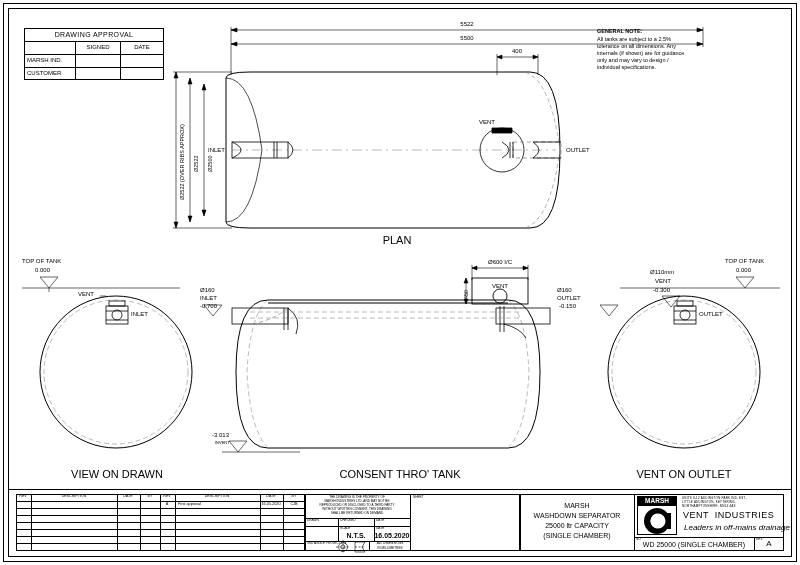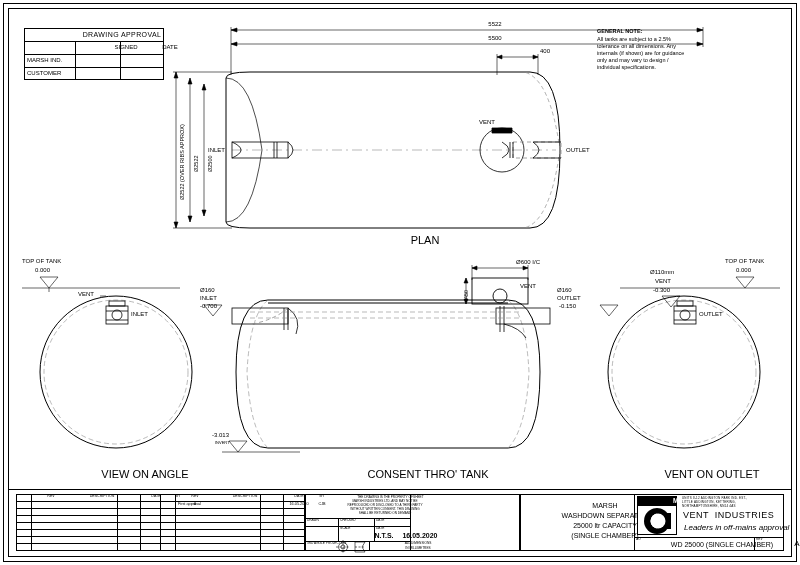--- a/index.html
+++ b/index.html
@@ -1,21 +1,21 @@
 <!DOCTYPE html>
 <html><head>
 <meta charset="utf-8">
 <style>
   html,body{margin:0;padding:0;background:#fff;}
   body{width:800px;height:565px;font-family:"Liberation Sans",sans-serif;color:#000;overflow:hidden;}
   #sheet{position:relative;width:800px;height:565px;}
   .ln{position:absolute;background:#000;}
   .bx{position:absolute;border:1px solid #000;box-sizing:border-box;}
   .t{position:absolute;white-space:pre;line-height:1.08;}
-  .c{transform:translateX(-50%);margin-left:28px;}
+  .c{transform:translateX(-50%);}
   svg{position:absolute;top:0;left:0;overflow:visible;}
   .vrot{transform-origin:0 0;transform:rotate(-90deg);}
 </style>
 </head>
 <body>
 
 <div id="sheet">
 
   <div class="bx" style="left:3px;top:3px;width:794px;height:559px;"></div>
   <div class="bx" style="left:8px;top:8px;width:784px;height:549px;"></div>
@@ -135,21 +135,21 @@
       <line x1="106" y1="320" x2="128" y2="320"></line>
     </g>
     <g stroke="#000" stroke-width="0.6" fill="none">
       <line x1="100" y1="296" x2="106" y2="296"></line>
     </g>
   </svg>
   <div class="t" style="left:22px;top:258px;font-size:6px;">TOP OF TANK</div>
   <div class="t" style="left:35px;top:267px;font-size:6px;">0.000</div>
   <div class="t" style="left:78px;top:291px;font-size:6px;">VENT</div>
   <div class="t" style="left:131px;top:311px;font-size:6px;">INLET</div>
-  <div class="t c" style="left:117px;top:469px;font-size:11px;">VIEW ON ANGLE</div>
+  <div class="t c" style="left:117px;top:469px;font-size:11px;">VIEW ON DRAWN</div>
 
   <svg width="800" height="565">
     <g stroke="#000" fill="none" stroke-width="1">
       <path d="M268,300 L508,300 Q540,300 540,372 Q540,448 508,448 L268,448 Q236,448 236,372 Q236,300 268,300 Z"></path>
       <line x1="268" y1="303" x2="508" y2="303"></line>
       <path d="M268,448 Q250,430 247,372 Q250,314 268,300" stroke="#8c8c8c" stroke-width="0.6" stroke-dasharray="5,3"></path>
       <path d="M508,448 Q526,430 529,372 Q526,314 508,300" stroke="#8c8c8c" stroke-width="0.6" stroke-dasharray="5,3"></path>
     </g>
 
     <g stroke="#000" fill="none" stroke-width="0.9">
@@ -329,15 +329,15 @@
       <circle cx="658" cy="521" r="7.5" fill="#fff"></circle>
       <rect x="657" y="513" width="14" height="16" fill="#000"></rect>
       <circle cx="658" cy="521" r="7.5" fill="#fff"></circle>
     </g>
   </svg>
 
   <div class="t" style="left:682px;top:497px;font-size:3px;letter-spacing:.2px;">UNITS 8-12 ADDINGTON PARK IND. EST.,</div>
   <div class="t" style="left:682px;top:501px;font-size:3px;letter-spacing:.2px;">LITTLE ADDINGTON, KETTERING,</div>
   <div class="t" style="left:682px;top:505px;font-size:3px;letter-spacing:.2px;">NORTHAMPTONSHIRE, NN14 4AS</div>
   <div class="t" style="left:683px;top:511px;font-size:9px;letter-spacing:.5px;">VENT  INDUSTRIES</div>
-  <div class="t" style="left:684px;top:524px;font-size:8px;font-style:italic;">Leaders in off-mains approval</div>
+  <div class="t" style="left:684px;top:524px;font-size:8px;font-style:italic;">Leaders in off-mains drainage</div>
 
 </div>
 
 </body></html>

